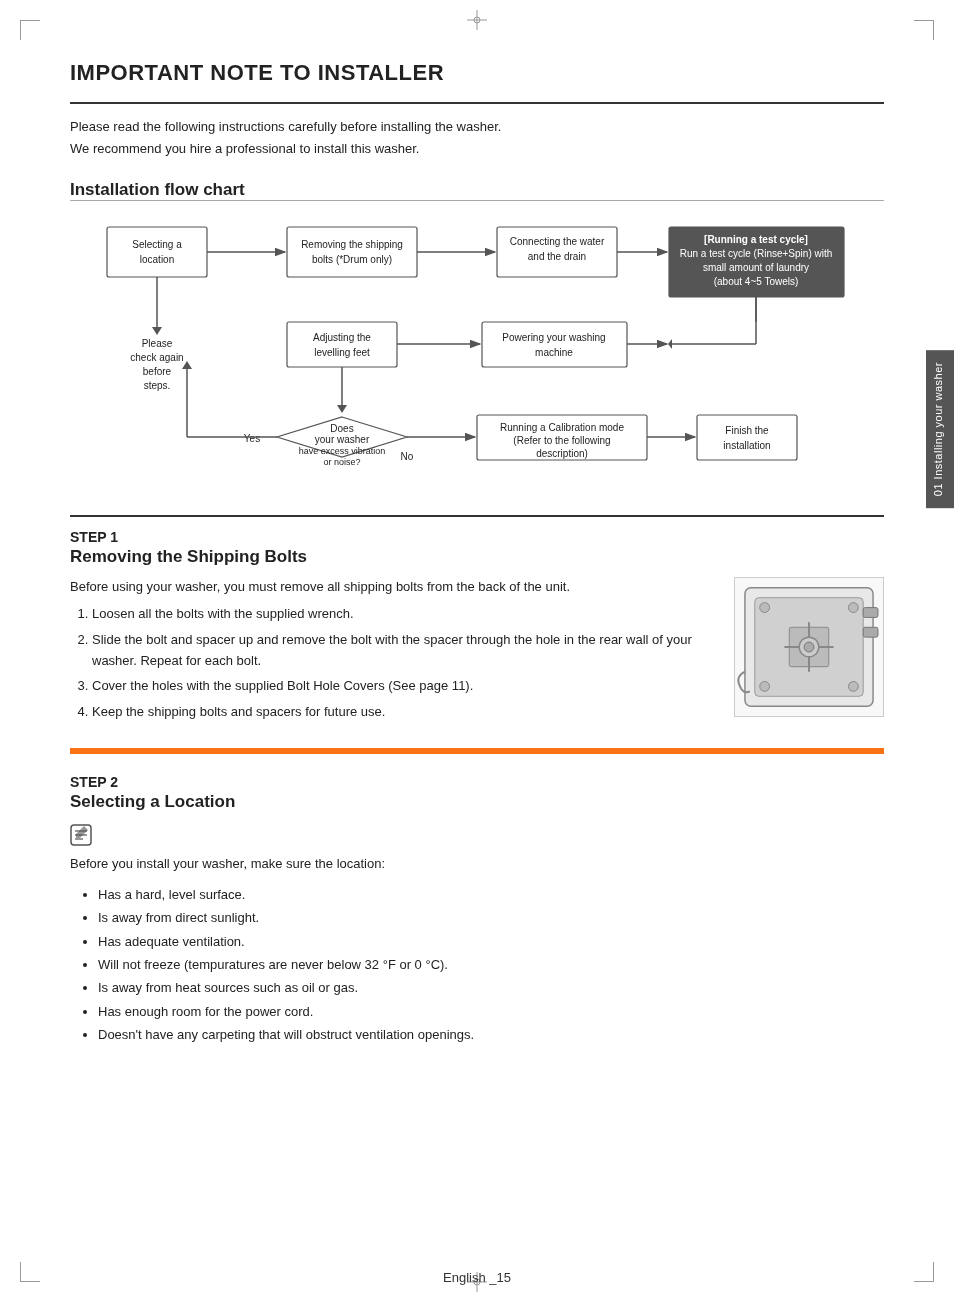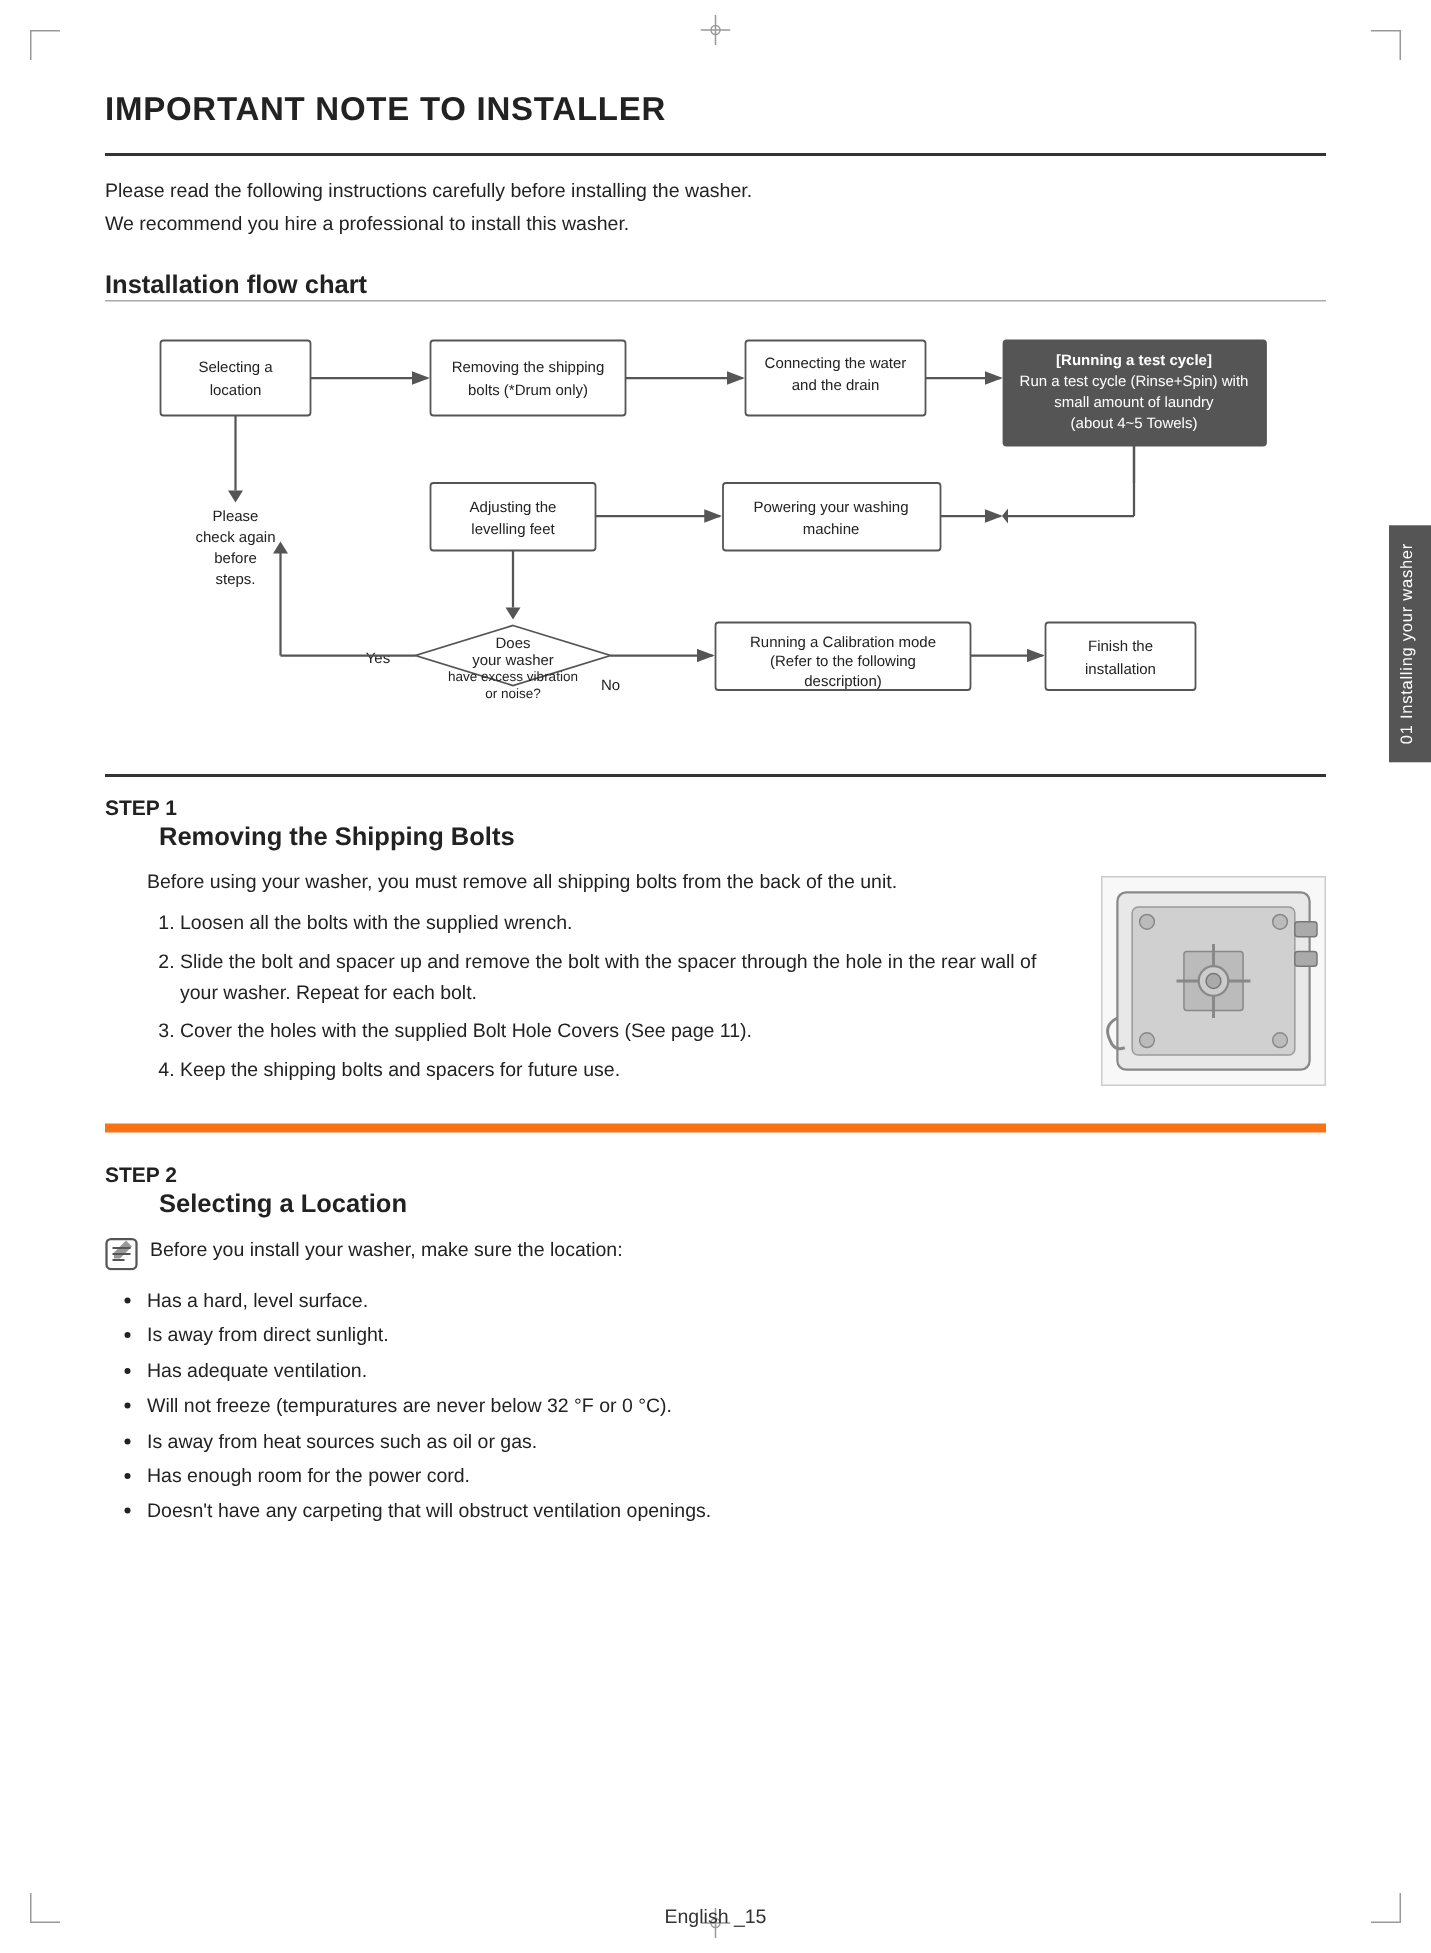--- a/index.html
+++ b/index.html
@@ -103,28 +103,26 @@
     .step-label {
       font-size: 14px;
       font-weight: bold;
       margin-bottom: 2px;
     }
 
     .step-title {
       font-size: 17px;
       font-weight: bold;
       margin-bottom: 10px;
-      margin-left: 36px;
     }
 
     .step-content-row {
       display: flex;
       gap: 16px;
-      align-items: flex-end;
-      margin-left: 28px;
+      align-items: flex-start;
     }
 
     .step-text {
       flex: 1;
       font-size: 13px;
       line-height: 1.6;
     }
 
     .step-text p { margin-bottom: 6px; }
 
@@ -155,20 +153,21 @@
       border-top: 6px solid #f97316;
       padding-top: 20px;
       margin-bottom: 20px;
     }
 
     .note-icon-row {
       display: flex;
       align-items: flex-start;
       gap: 8px;
       margin-bottom: 8px;
+      flex-direction: column;
     }
 
     .note-icon {
       width: 22px;
       height: 22px;
       flex-shrink: 0;
       margin-top: 2px;
     }
 
     .note-text {

